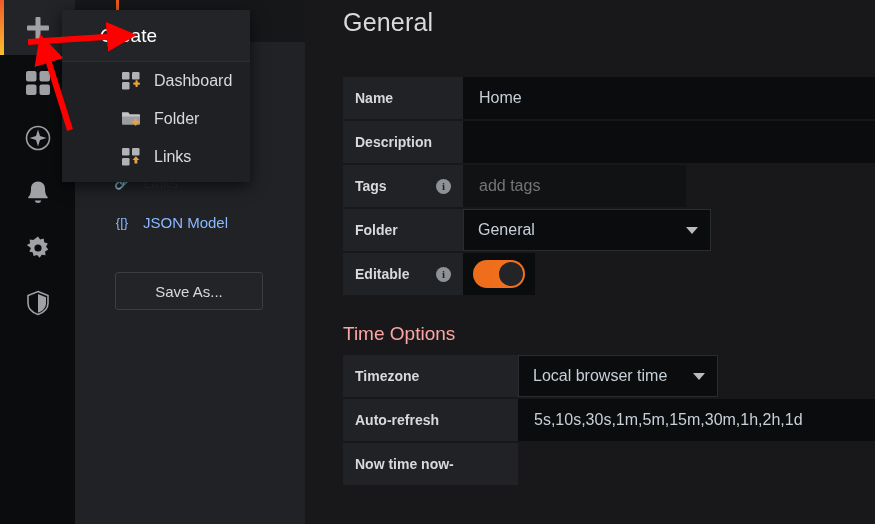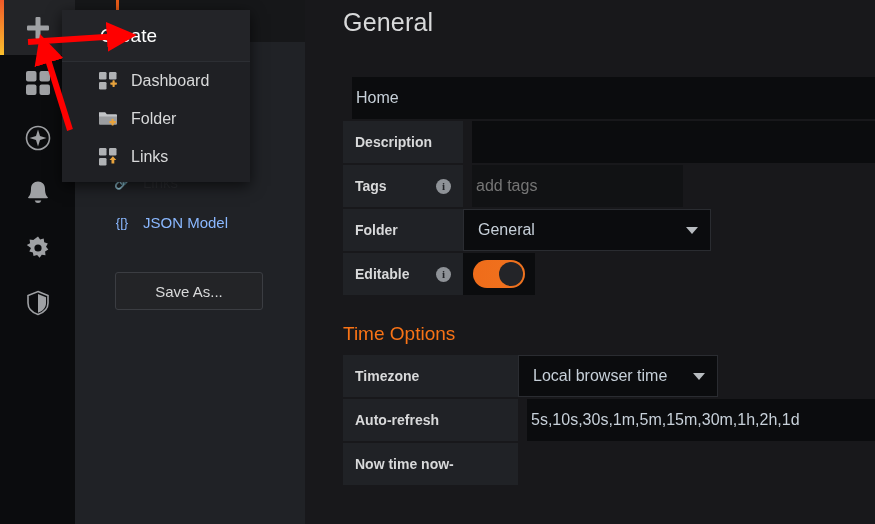--- a/index.html
+++ b/index.html
@@ -67,53 +67,52 @@
     padding-bottom: 6px;
   }
   .dd-header {
     height: 52px; display: flex; align-items: center;
     padding-left: 38px; font-size: 19px; color: #ffffff;
     border-bottom: 1px solid #2c2e33;
     background: #232428;
   }
   .dd-item {
     height: 38px; display: flex; align-items: center; gap: 13px;
-    padding-left: 36px; font-size: 16px; color: #d8d9da; cursor: pointer;
+    padding-left: 36px; font-size: 16px; color: #d8d9da; cursor: pointer; margin-left: 23px;
   }
   .dd-item .ddico { width: 20px; height: 20px; display:block; }
 
   
   .main {
     position: absolute; left: 305px; top: 0; right: 0; bottom: 0;
     background: #18181b; padding: 0 0 0 38px; overflow: hidden;
   }
   .page-title {
     font-size: 25px; color: #d8d9da; font-weight: 400;
     padding-top: 8px; letter-spacing: .2px;
   }
   .section-title {
-    font-size: 19px; color: #f97316; font-weight: 400;
+    font-size: 19px; color: #fca5a5; font-weight: 400;
     margin-top: 28px; margin-bottom: 10px;
   }
   .form-group { margin-top: 40px; }
   .frow { display: flex; align-items: stretch; margin-bottom: 2px; }
   .flabel {
     background: #202226; min-width: 120px; height: 42px;
     display: flex; align-items: center; justify-content: space-between;
     padding: 0 12px 0 12px; font-size: 14px; font-weight: bold; color: #d8d9da;
     white-space: nowrap;
   }
   .flabel.w120 { width: 120px; }
   .flabel.w175 { width: 175px; text-align: center; }
   .finput {
     flex: 1; height: 42px; background: #0b0c0e;
-    display: flex; align-items: center; padding-left: 4px;
+    display: flex; align-items: center; padding-left: 16px;
     font-size: 16px; color: #c7d0d9; border: none; outline: none;
     font-family: "Liberation Sans", sans-serif;
-    margin-left: 9px;
   }
   .finput.placeholder { color: #55585c; }
   .finput.fixed-tag { flex: 0 0 158px; background:#111214; }
   .tags-spacer { flex: 1; background: #18181b; }
   .select-box {
     height: 42px; background: #0b0c0e; border: 1px solid #2a2c31;
     display: flex; align-items: center; justify-content: space-between;
     padding: 0 12px 0 14px; font-size: 16px; color: #c7d0d9;
     cursor: pointer;
   }
@@ -182,20 +181,23 @@
       <button class="save-as-btn">Save As...</button>
     </div>
   </div>
 
   <div class="main">
     <div class="page-title">General</div>
 
     <div class="form-group">
 
       <div class="frow">
+        <div class="flabel w120">
+          <span>Name</span>
+        </div>
         <input class="finput" type="text" value="Home" style="">
       </div>
 
       <div class="frow">
         <div class="flabel w120">
           <span>Description</span>
         </div>
         <input class="finput" type="text" value="" style="">
       </div>
 

